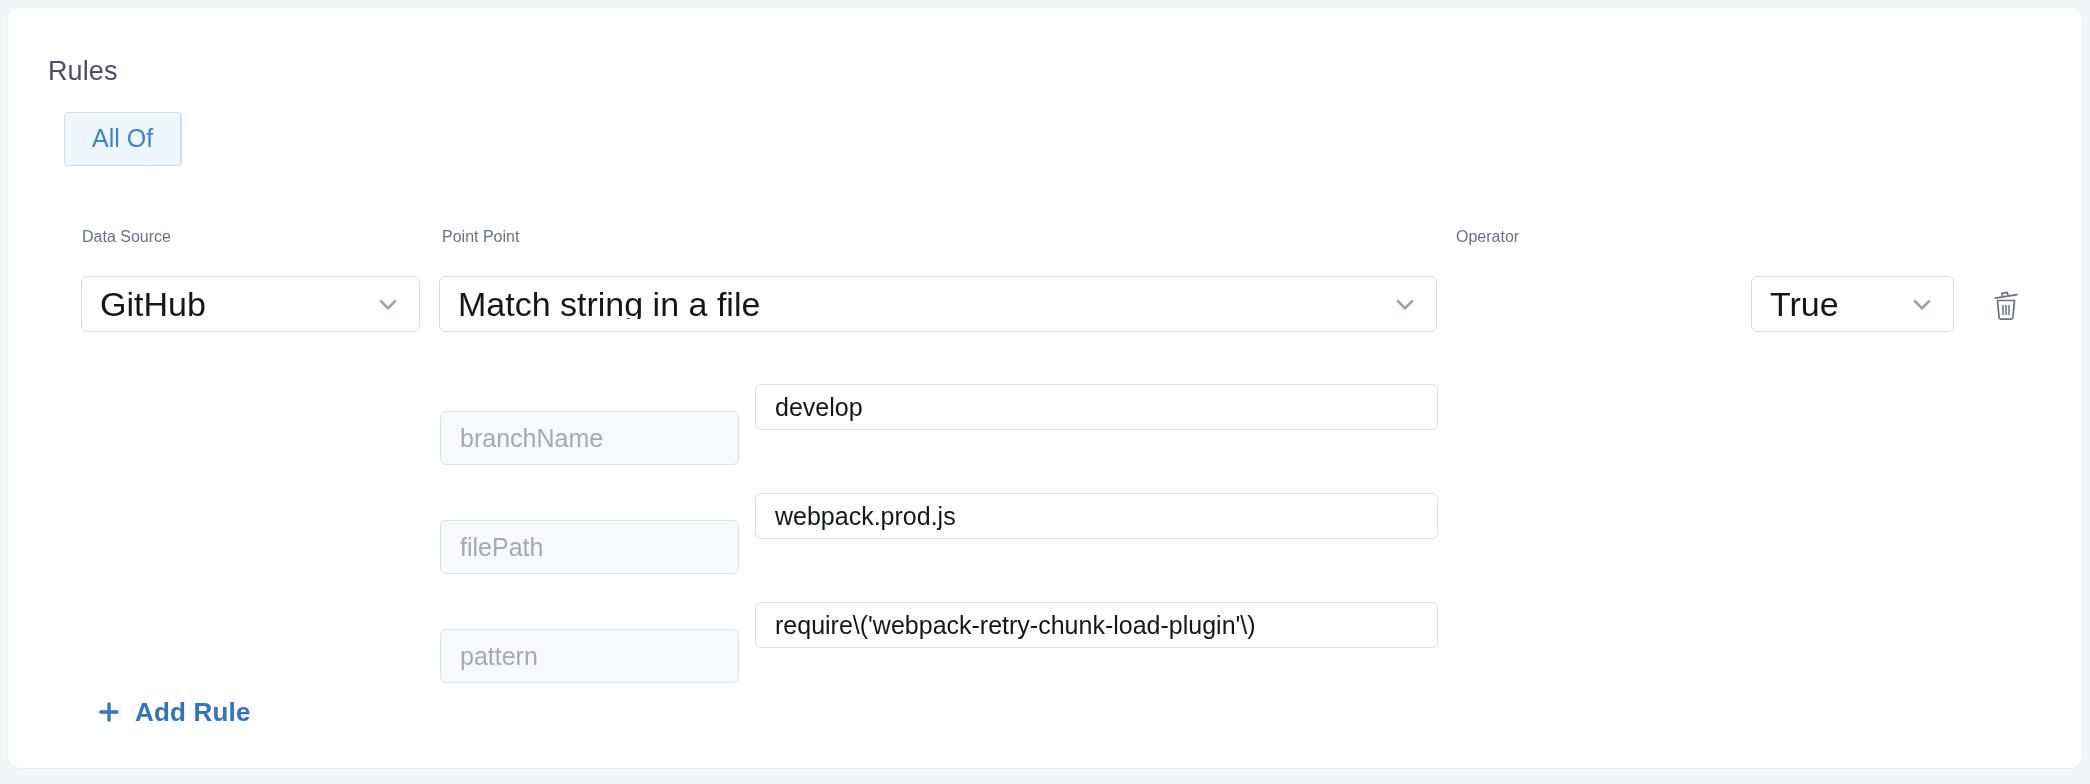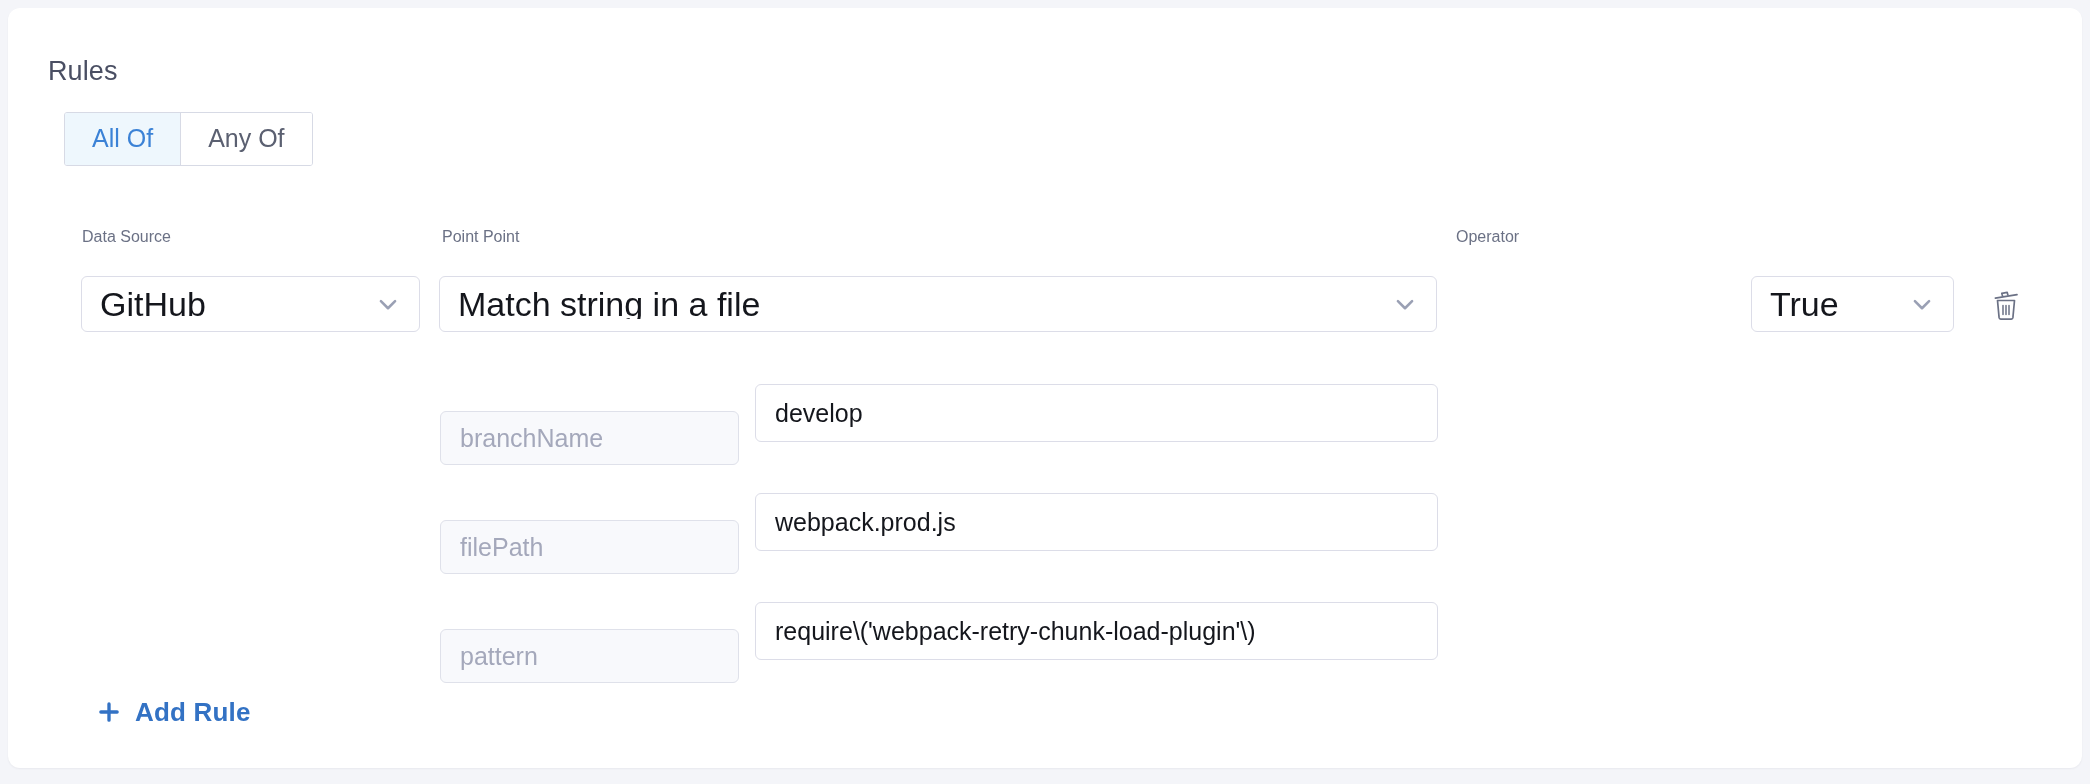--- a/index.html
+++ b/index.html
@@ -159,21 +159,21 @@
     color: #a4a8bb;
     white-space: nowrap;
     overflow: hidden;
     margin-top: 27px;
   }
   .param-value {
     position: absolute;
     left: 316px;
     top: 0;
     width: 683px;
-    height: 58px;
+    height: 46px;
     box-sizing: border-box;
     border: 1px solid #dcdde8;
     border-radius: 6px;
     background: #ffffff;
     display: flex;
     align-items: center;
     padding-left: 19px;
     font-size: 25px;
     color: #14161c;
     white-space: nowrap;
@@ -209,21 +209,20 @@
 </head>
 <body>
 
 <div class="card">
 
   <div class="rules-title">Rules</div>
 
   <div class="segmented">
     <button class="seg-btn active">All Of</button>
     <div class="seg-divider"></div>
-    <button class="seg-btn">Any Of</button>
   </div>
 
   <div class="col-label" id="lbl-data-source">Data Source</div>
   <div class="col-label" id="lbl-data-point">Point Point</div>
   <div class="col-label" id="lbl-operator">Operator</div>
 
   <div class="select" id="sel-data-source">
     <span class="sel-value">GitHub</span>
     <svg class="chev" viewBox="0 0 24 24" fill="none">
       <path d="M7 10l5 5 5-5" stroke="#9aa0b4" stroke-width="1.8" stroke-linecap="round" stroke-linejoin="round"></path>

